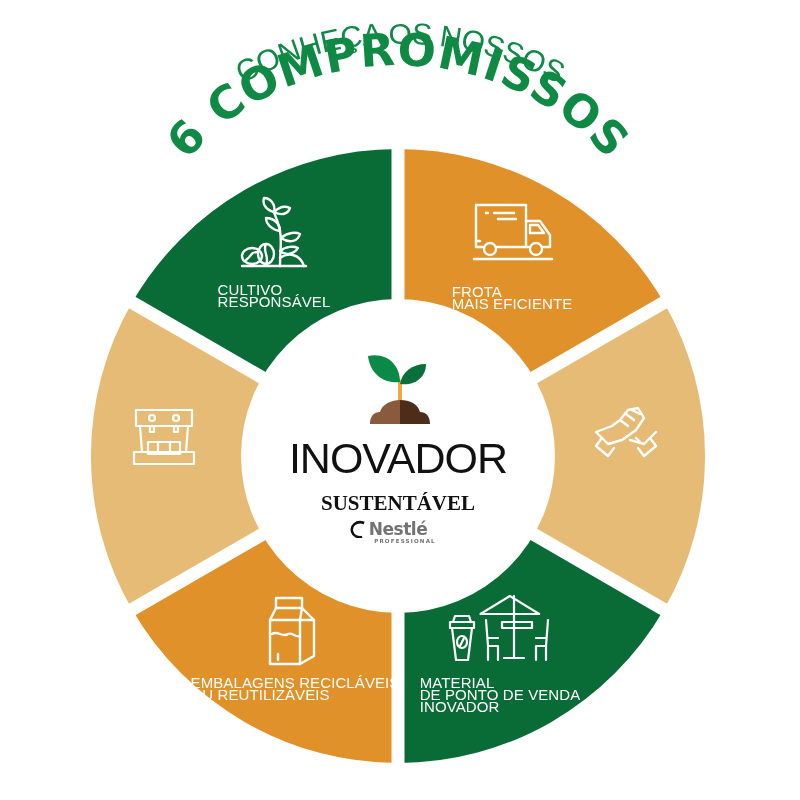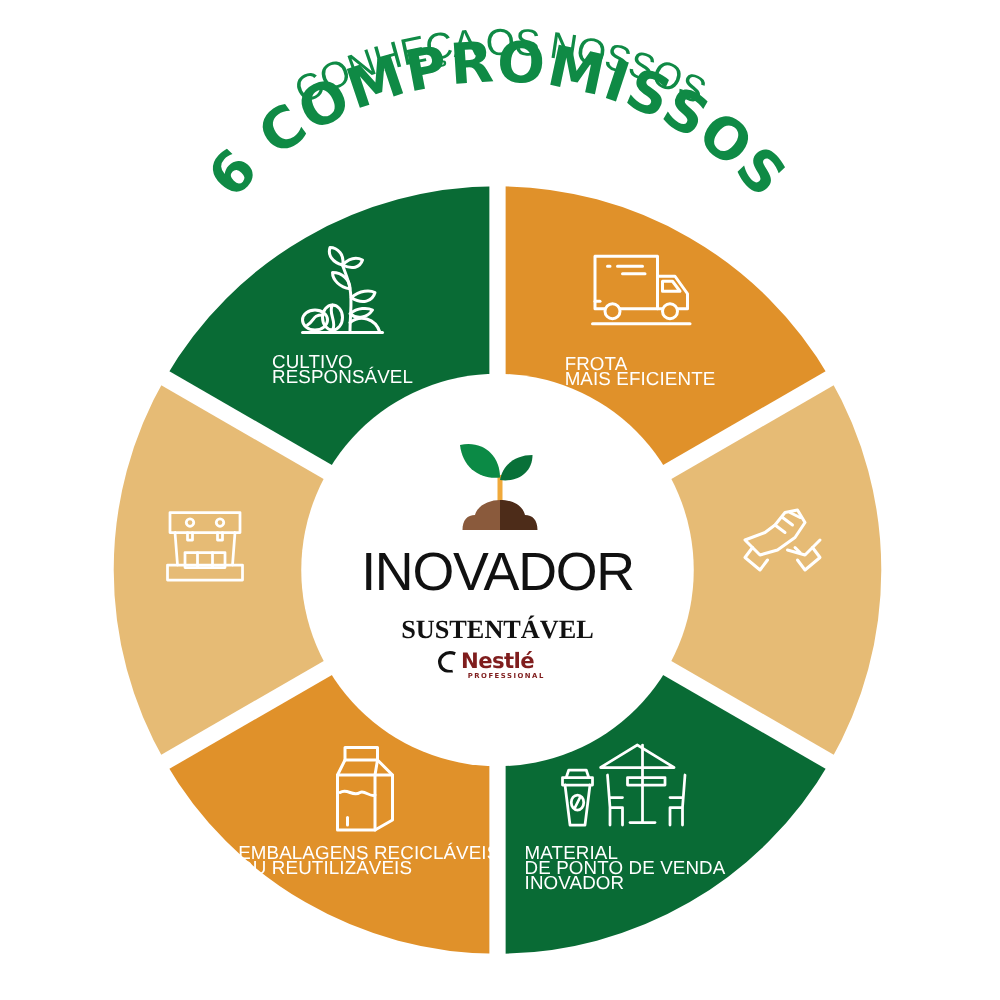--- a/index.html
+++ b/index.html
@@ -4,21 +4,21 @@
 <style>
   html, body { margin: 0; padding: 0; background: #ffffff; }
   body { width: 800px; height: 800px; position: relative; overflow: hidden; font-family: "Liberation Sans", "DejaVu Sans", sans-serif; }
   .stage { position: absolute; left: 0; top: 0; width: 800px; height: 800px; }
   svg text { font-family: "Liberation Sans", "DejaVu Sans", sans-serif; }
   .seg-label { position: absolute; color: #ffffff; font-size: 15px; line-height: 12px; text-align: left; text-transform: uppercase; letter-spacing: 0.1px; white-space: pre-line; transform: translateX(-50%); }
   .icon { position: absolute; }
   .center-title { position: absolute; left: 398px; transform: translateX(-50%); text-align: center; color: #111; white-space: nowrap; }
   .crescer { top: 436px; font-size: 43px; font-weight: 400; letter-spacing: -1px; line-height: 44px; font-family: "Liberation Sans", sans-serif; }
   .sustentavel { top: 486px; font-size: 21px; font-weight: 700; letter-spacing: 0px; line-height: 34px; font-family: Liberation Serif, serif; }
-  .brand { position: absolute; left: 398px; top: 520px; transform: translateX(-50%); text-align: center; color: #7f1d1d; }
+  .brand { position: absolute; left: 398px; top: 520px; transform: translateX(-50%); text-align: center; color: #737373; }
   .brand-name { font-family: "DejaVu Sans", sans-serif; font-weight: 700; font-size: 17px; line-height: 18px; letter-spacing: -0.5px; }
   .brand-sub { font-family: "DejaVu Sans", sans-serif; font-weight: 700; font-size: 5.5px; letter-spacing: 1.2px; line-height: 7px; margin-left: 14px; }
 </style>
 </head>
 <body>
 
 <div class="stage">
 
   <svg width="800" height="200" style="position:absolute;left:0;top:0;">
     <defs>

